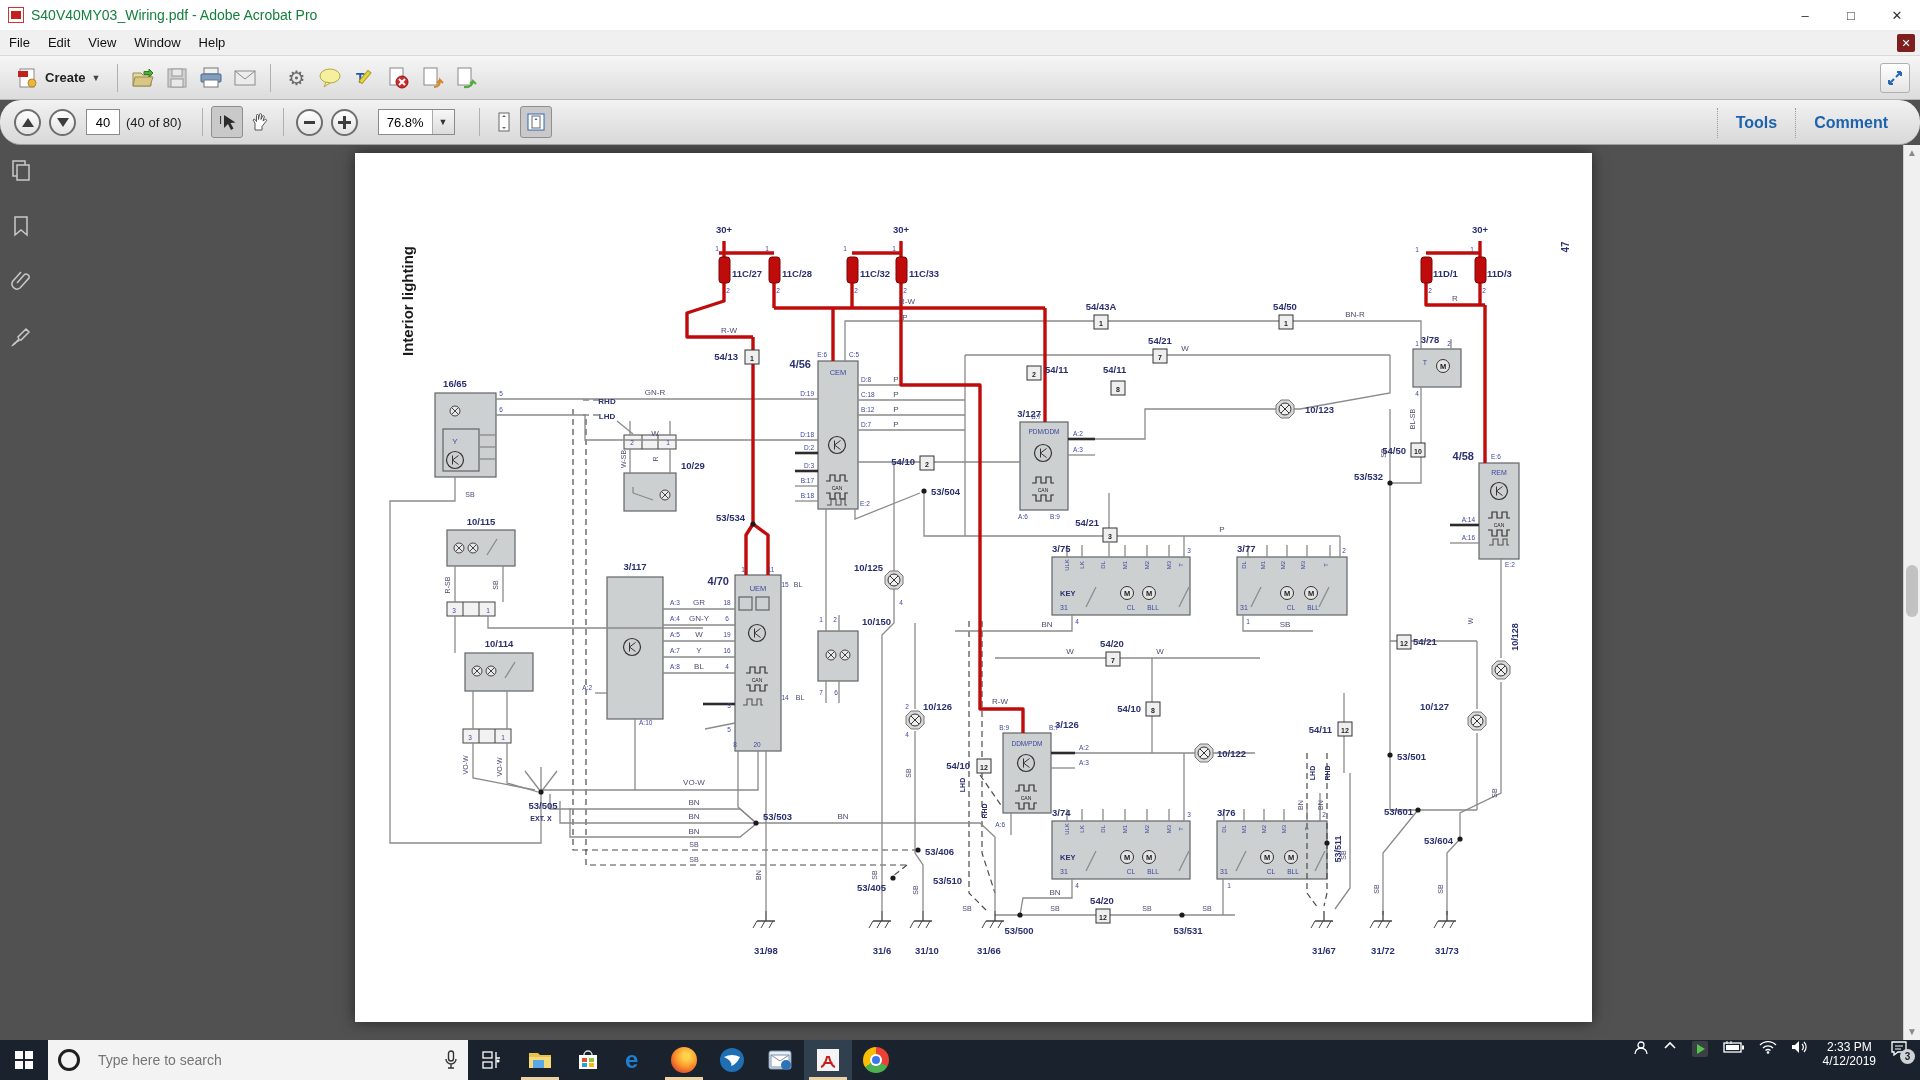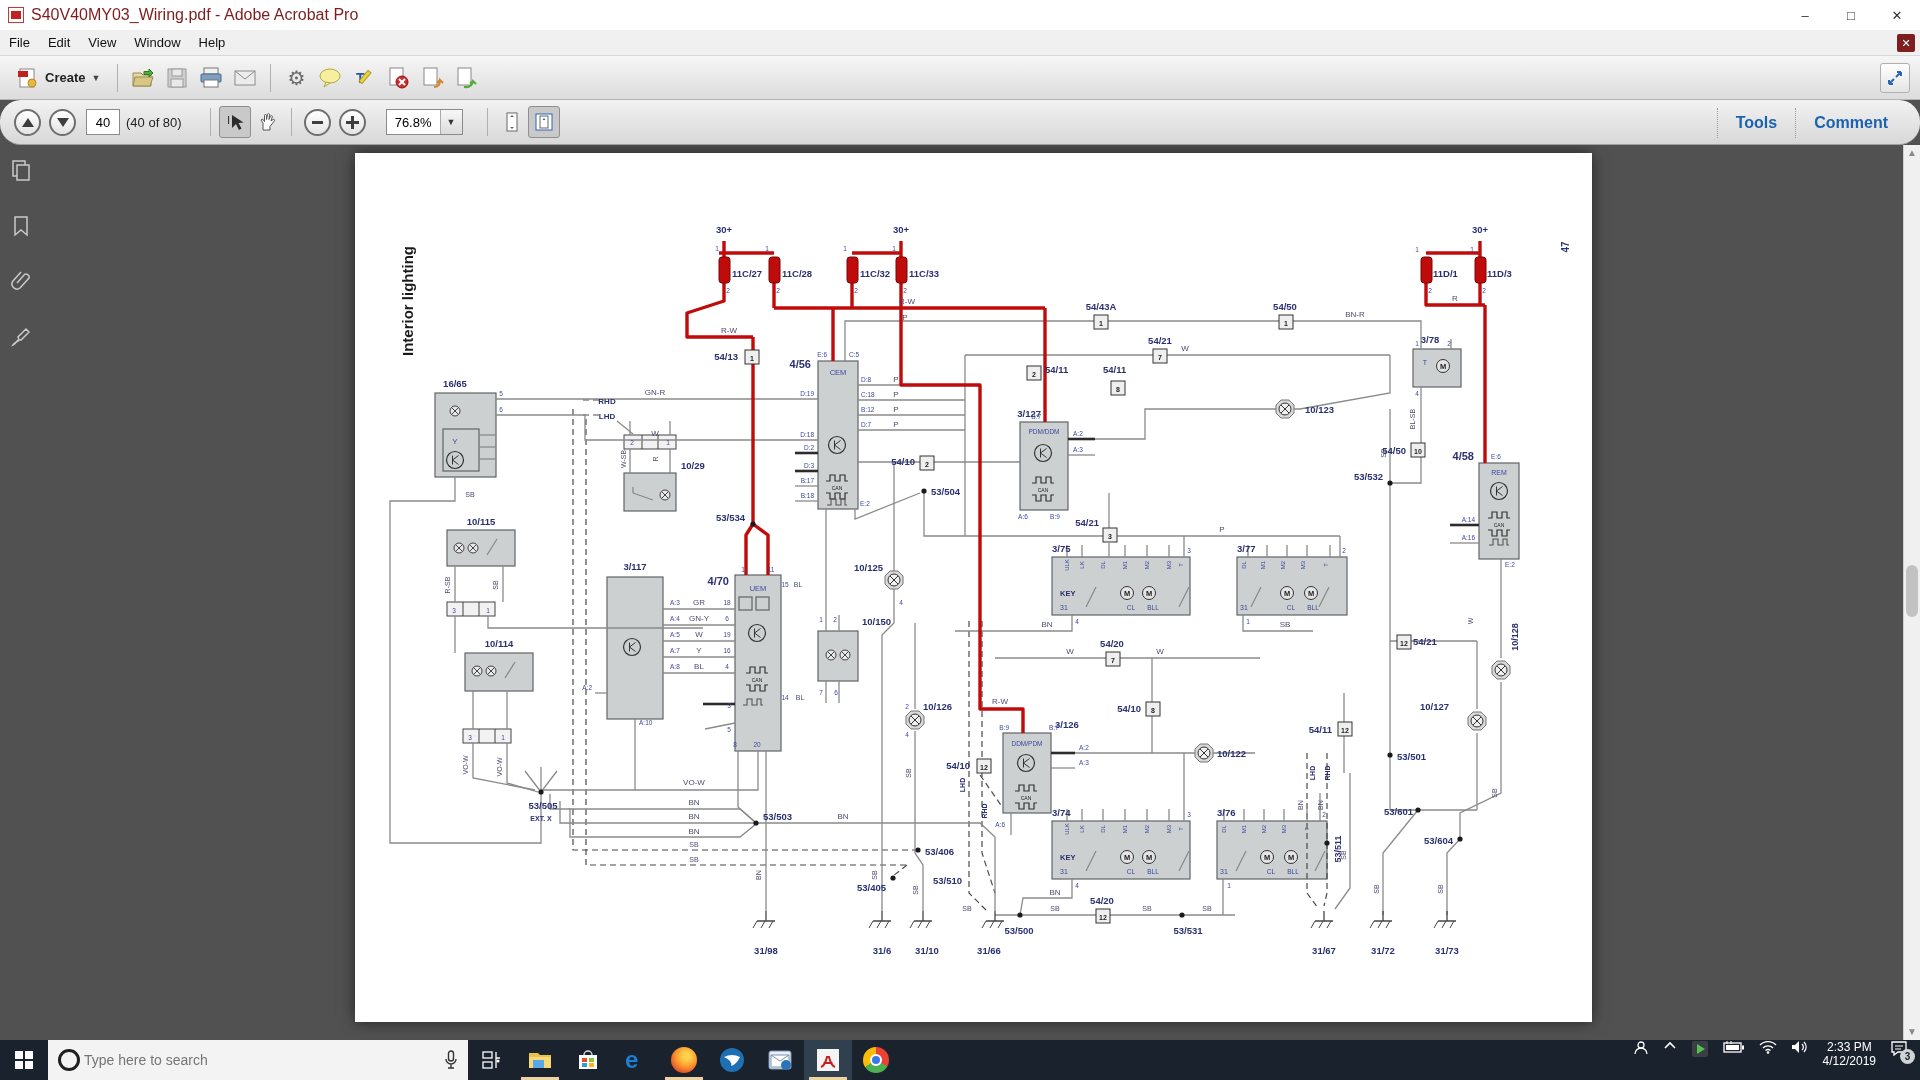--- a/index.html
+++ b/index.html
@@ -2,39 +2,39 @@
 <html><head>
 <meta charset="utf-8">
 <style>
   * { margin:0; padding:0; box-sizing:border-box; }
   html,body { width:1920px; height:1080px; overflow:hidden; font-family:"Liberation Sans",sans-serif; background:#515151; }
 
   
   .titlebar { height:30px; background:#ffffff; display:flex; align-items:center; padding-left:8px; position:relative; }
   .pdficon { width:16px; height:16px; margin-right:7px; position:relative; background:#fff; border:1px solid #c33; }
   .pdficon:before { content:""; position:absolute; left:2px; top:3px; right:2px; height:8px; background:#c2221f; }
-  .title-text { font-size:16px; color:#7f1d1d; }
+  .title-text { font-size:14px; color:#15803d; }
   .capbtns { position:absolute; right:0; top:0; height:30px; display:flex; }
   .capbtn { width:46px; height:30px; display:flex; align-items:center; justify-content:center; color:#333; font-size:13px; }
   .menubar { height:26px; background:#f0f0f0; display:flex; align-items:center; border-bottom:1px solid #d9d9d9; position:relative; }
   .menu-item { font-size:13px; color:#111; padding:0 9px; }
   .doc-close { position:absolute; right:5px; top:4px; width:18px; height:18px; background:#7e1e1e; color:#fff; font-size:11px; display:flex; align-items:center; justify-content:center; border-radius:2px; }
 
   .toolbar1 { height:44px; background:linear-gradient(#f6f6f6,#dcdcdc); border-bottom:1px solid #b5b5b5; display:flex; align-items:center; padding:0 8px; position:relative; }
   .toolbar2 { height:45px; background:linear-gradient(#f2f2f2,#d8d8d8); border-bottom:1px solid #9f9f9f; display:flex; align-items:center; padding:0 10px; position:relative;border-radius:21px; }
   .tb-sep { width:1px; height:28px; background:#b0b0b0; margin:0 8px; }
   .tb-btn { width:34px; height:34px; display:flex; align-items:center; justify-content:center; border-radius:3px; }
   .create-btn { display:flex; align-items:center; gap:6px; padding:3px 8px; border:1px solid transparent; border-radius:3px; }
   .create-label { font-size:13px; font-weight:bold; color:#222; }
   .caret { font-size:9px; color:#444; }
   .circle-btn { width:27px; height:27px; border-radius:50%; border:2px solid #6e6e6e; background:linear-gradient(#fff,#e3e3e3); display:flex; align-items:center; justify-content:center; margin:0 4px; }
   .tri-up { width:0; height:0; border-left:6px solid transparent; border-right:6px solid transparent; border-bottom:9px solid #3d3d3d; }
   .tri-down { width:0; height:0; border-left:6px solid transparent; border-right:6px solid transparent; border-top:9px solid #3d3d3d; }
   .page-input { width:34px; height:26px; border:1px solid #8a8a8a; background:#fff; font-size:13px; text-align:center; margin:0 6px; font-family:"Liberation Sans",sans-serif; }
-  .page-count { font-size:13px; color:#222; margin-right:20px; }
+  .page-count { font-size:13px; color:#222; margin-right:12px; }
   .tool-toggle { width:32px; height:32px; display:flex; align-items:center; justify-content:center; border-radius:3px; }
   .pressed { background:#c9c9c9; border:1px solid #8f8f8f; }
   .zoom-box { display:flex; align-items:center; border:1px solid #8a8a8a; background:#fff; height:26px; margin:0 16px; }
   .zoom-val { font-size:13px; padding:0 8px; min-width:52px; }
   .zoom-dd { width:22px; height:100%; border-left:1px solid #aaa; background:linear-gradient(#f7f7f7,#dcdcdc); display:flex; align-items:center; justify-content:center; font-size:9px; color:#333; }
   .right-tabs { position:absolute; right:14px; top:0; height:45px; display:flex; align-items:center; gap:0; }
   .rtab { color:#1c62ae; font-size:16px; font-weight:bold; padding:0 18px; }
   .dotsep { width:1px; height:30px; border-left:1px dotted #9a9a9a; }
   .expand-btn { position:absolute; right:10px; top:7px; width:30px; height:30px; border:1px solid #b0b0b0; border-radius:3px; background:linear-gradient(#fff,#e4e4e4); display:flex; align-items:center; justify-content:center; }
 
@@ -42,21 +42,21 @@
   .content { position:relative; height:895px; background:#515151; overflow:hidden; }
   .navstrip { position:absolute; left:0; top:0; width:42px; height:100%; display:flex; flex-direction:column; align-items:center; padding-top:14px; gap:34px; }
   .pdf-page { position:absolute; left:355px; top:8px; width:1237px; height:869px; background:#fff; box-shadow:0 0 14px rgba(0,0,0,.55); }
   .vscroll { position:absolute; right:0; top:0; width:17px; height:100%; background:#f0f0f0; border-left:1px solid #cfcfcf; }
   .vs-arrow { position:absolute; left:3px; width:10px; height:10px; color:#8a8a8a; font-size:10px; line-height:10px; }
   .vs-thumb { position:absolute; left:2px; width:12px; top:420px; height:52px; background:#c2c2c2; border-radius:6px; }
 
   
   .taskbar { height:40px; background:#1a222e; display:flex; align-items:stretch; position:relative; }
   .start { width:48px; display:flex; align-items:center; justify-content:center; }
-  .searchbox { width:420px; background:#f3f3f3; display:flex; align-items:center; padding:0 10px; gap:4px; }
+  .searchbox { width:420px; background:#f3f3f3; display:flex; align-items:center; padding:0 10px; gap:18px; }
   .cortana-ring { width:22px; height:22px; border:3px solid #1f1f1f; border-radius:50%; }
   .searchbox input { flex:1; border:none; background:transparent; font-size:14px; color:#444; outline:none; font-family:"Liberation Sans",sans-serif; }
   .tb-app { width:48px; display:flex; align-items:center; justify-content:center; position:relative; }
   .tb-app.open:after { content:""; position:absolute; bottom:0; left:5px; right:5px; height:3px; background:#efd2a2; }
   .tb-app.active { background:#31404f; }
   .tray { position:absolute; right:0; top:0; height:52px; display:flex; align-items:flex-start; gap:14px; padding-right:12px; color:#fff; }
   .clock { text-align:center; font-size:12px; line-height:14px; color:#fff; }
   .badge { position:absolute; right:-7px; bottom:-4px; width:15px; height:15px; border-radius:50%; background:#cfd3d6; color:#16202b; font-size:10px; font-weight:bold; display:flex; align-items:center; justify-content:center; }
 </style>
 </head>

